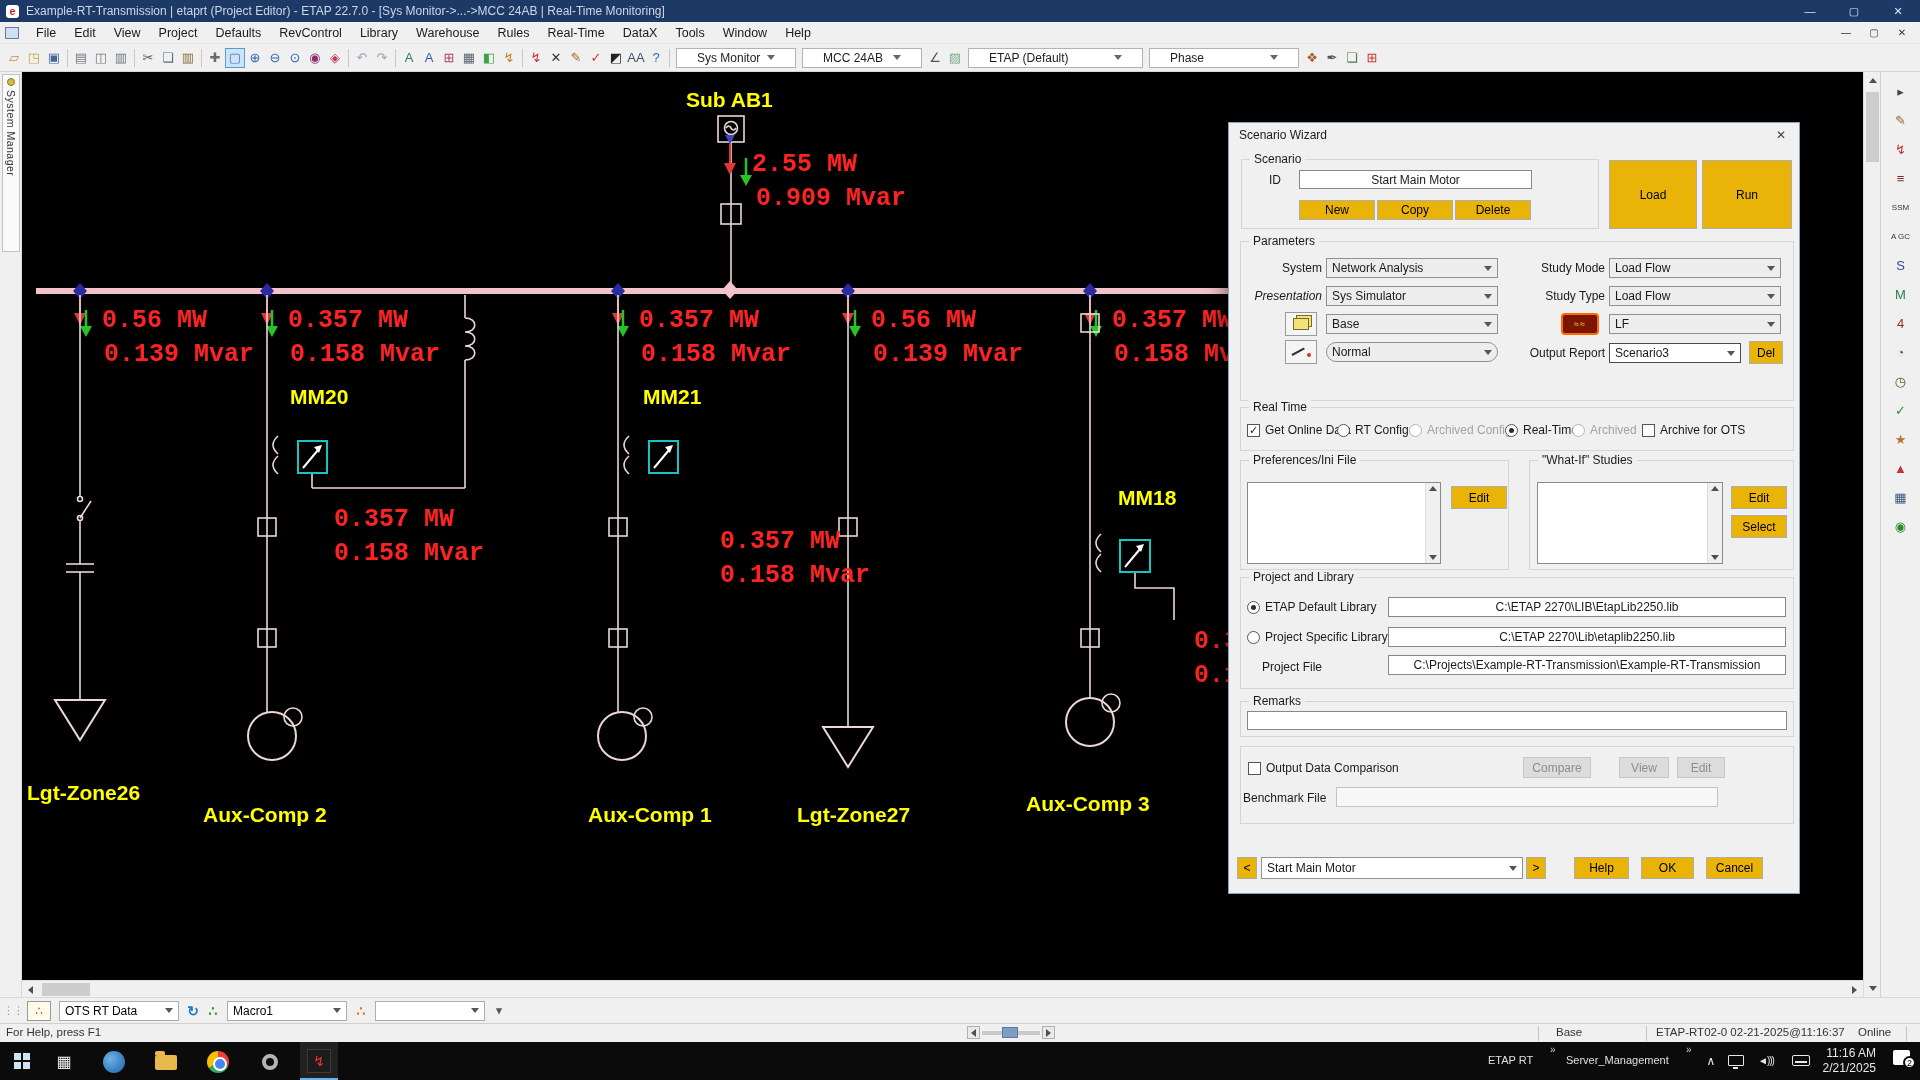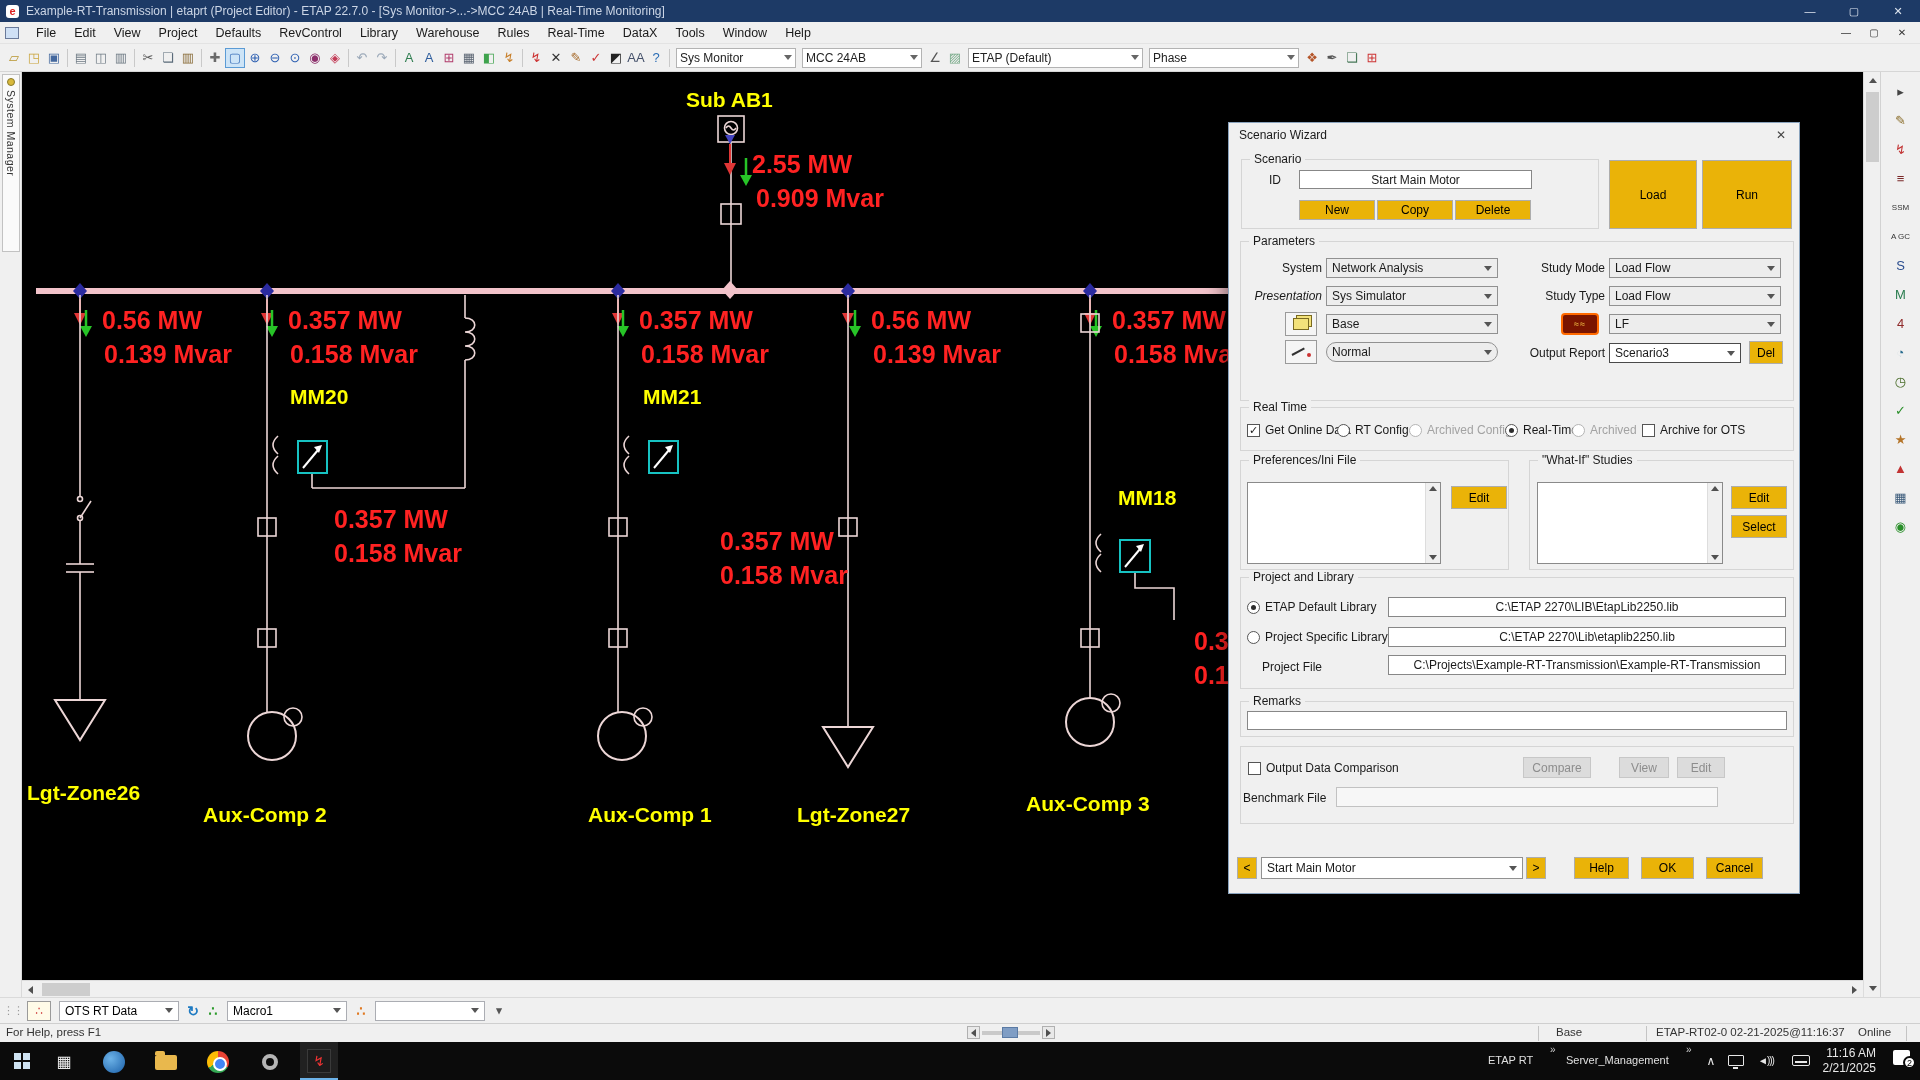--- a/index.html
+++ b/index.html
@@ -15,33 +15,33 @@
   .menubar { position:absolute; left:0; top:22px; width:1920px; height:22px; background:#f0f0f0; display:flex; align-items:center; font-size:12.5px; color:#1a1a1a; border-bottom:1px solid #e3e3e3; }
   .mdi-icon { width:14px; height:12px; border:1px solid #6a7a9a; background:#cfe0f5; margin:0 8px 0 5px; }
   .menu-item { padding:0 9px; height:100%; display:flex; align-items:center; }
   .mdi-ctrls { margin-left:auto; display:flex; margin-right:4px; }
   .mdi-ctl { width:28px; text-align:center; color:#333; font-size:10px; }
 
   .toolbar { position:absolute; left:0; top:44px; width:1920px; height:28px; background:#f0f0f0; display:flex; align-items:center; border-bottom:1px solid #d6d6d6; padding-left:4px; }
   .tbi { width:20px; height:20px; display:flex; align-items:center; justify-content:center; font-size:13px; flex:0 0 auto; }
   .tbi.active { background:#cde4f7; border:1px solid #5b9bd5; }
   .tb-sep { width:1px; height:18px; background:#c9c9c9; margin:0 3px; flex:0 0 auto; }
-  .tb-combo { height:20px; background:#fff; border:1px solid #b3b3b3; display:flex; align-items:center; font-size:12px; padding:0 3px; margin:0 3px; color:#222; flex:0 0 auto; }
+  .tb-combo { height:20px; background:#fff; border:1px solid #b3b3b3; display:flex; align-items:center; font-size:12px; padding:0 20px; margin:0 3px; color:#222; flex:0 0 auto; }
   .tb-combo::after { content:""; border-left:4px solid transparent; border-right:4px solid transparent; border-top:5px solid #666; margin-left:auto; }
   .tb-combo .cval { overflow:hidden; white-space:nowrap; padding-right:6px; }
 
   
   .sysmgr-col { position:absolute; left:0; top:72px; width:22px; height:925px; background:#f0f0f0; border-right:1px solid #d9d9d9; }
   .sysmgr-tab { position:absolute; left:2px; top:2px; width:18px; height:178px; background:#fafafa; border:1px solid #c2c2c2; display:flex; flex-direction:column; align-items:center; }
   .pin-icon { width:8px; height:8px; border-radius:50%; background:#d8b93c; border:1px solid #8a7a2a; margin:3px 0 4px 0; }
   .sysmgr-text { writing-mode:vertical-rl; font-size:10.5px; color:#333; letter-spacing:.5px; }
 
   .canvas { position:absolute; left:22px; top:72px; width:1841px; height:908px; background:#000; overflow:hidden; }
   .canvas svg { position:absolute; left:0; top:0; }
-  .dv { position:absolute; color:#ff2222; font-weight:bold; font-size:25px; white-space:nowrap; }
+  .dv { position:absolute; color:#ff2222; font-weight:bold; font-size:25px; white-space:nowrap;font-family:Liberation Mono, monospace; }
   .dy { position:absolute; color:#ffff00; font-weight:bold; font-size:21px; white-space:nowrap; }
 
   .vscroll { position:absolute; left:1863px; top:72px; width:17px; height:925px; background:#f0f0f0; border-left:1px solid #dcdcdc; }
   .hscroll { position:absolute; left:22px; top:980px; width:1841px; height:17px; background:#f0f0f0; border-top:1px solid #dcdcdc; }
   .sb-btn { position:absolute; width:17px; height:17px; background:#f0f0f0; display:flex; align-items:center; justify-content:center; }
   .tri-up { border-left:4px solid transparent; border-right:4px solid transparent; border-bottom:5px solid #505050; }
   .tri-down { border-left:4px solid transparent; border-right:4px solid transparent; border-top:5px solid #505050; }
   .tri-left { border-top:4px solid transparent; border-bottom:4px solid transparent; border-right:5px solid #505050; }
   .tri-right { border-top:4px solid transparent; border-bottom:4px solid transparent; border-left:5px solid #505050; }
   .vthumb { position:absolute; left:2px; top:20px; width:13px; height:70px; background:#cdcdcd; }

